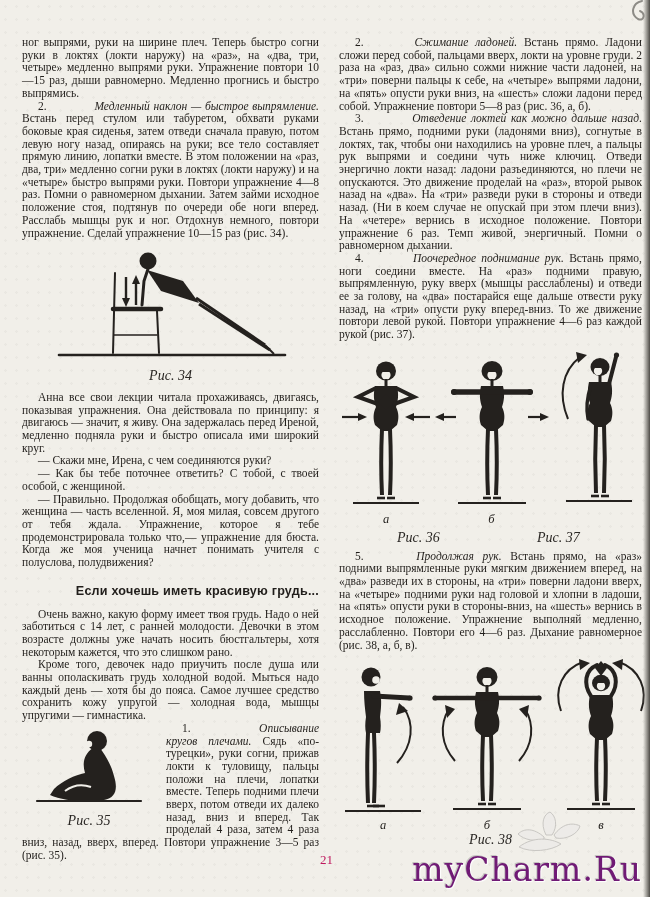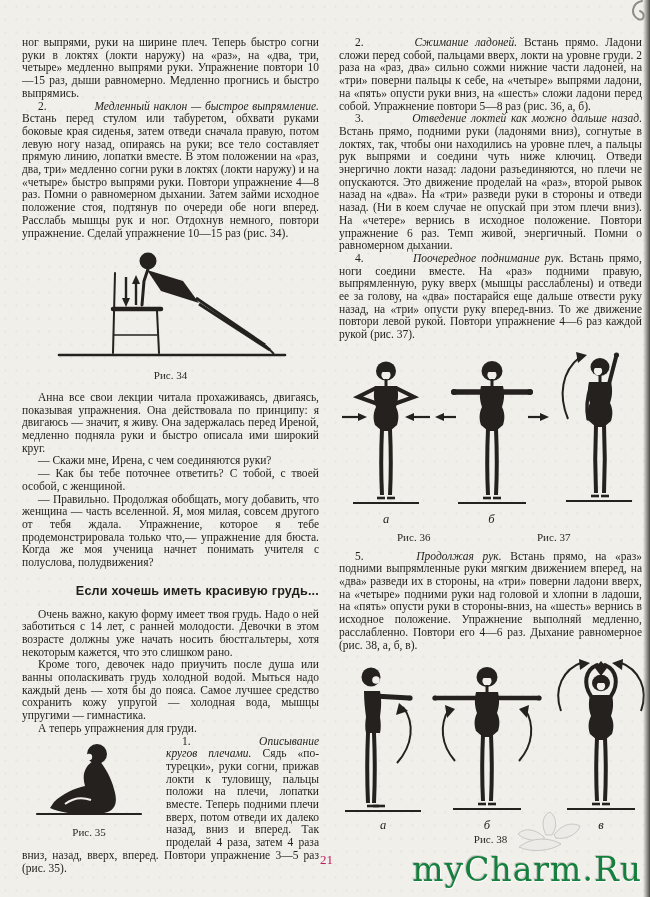--- a/index.html
+++ b/index.html
@@ -19,38 +19,38 @@
   .col-right{width:303px;}
   p{margin:0;text-indent:16px;}
   p.noindent{text-indent:0;}
   .ex-title{font-style:italic;padding-left:44px;}
   .section-heading{
     font-family:"Liberation Sans","DejaVu Sans",sans-serif;
     font-weight:bold;font-size:12.6px;letter-spacing:.2px;
     margin:16px 0 10px 0;text-indent:0;text-align:right;
   }
   .figure-block{text-align:center;margin:8px 0 9px 0;}
-  .fig-caption{font-size:11px;line-height:13px;text-align:center;text-indent:0;margin-top:3px;color:#2a2724;}
+  .fig-caption{font-style:italic;font-size:14px;line-height:13px;text-align:center;text-indent:0;margin-top:3px;color:#2a2724;}
   .fig35-float{float:left;width:134px;margin:6px 10px 0 0;text-align:center;}
   .figrow{display:flex;justify-content:space-between;align-items:flex-end;margin:8px 4px 0 2px;}
   .figcell{text-align:center;}
   .fig-label{font-style:italic;font-size:12.5px;line-height:14px;text-indent:0;}
   .label-spacer{height:14px;}
   .caprow{position:relative;height:15px;margin:2px 0 7px 0;}
   .caprow .cap36{position:absolute;left:58px;}
   .caprow .cap37{position:absolute;left:198px;}
   .cap38{margin-top:1px;}
   .clearfix::after{content:"";display:block;clear:both;}
   .page-number{position:absolute;left:320px;top:852px;font-size:13px;color:#be185d;}
   
   .watermark{position:absolute;right:6px;bottom:6px;width:190px;height:62px;}
   .watermark-text{
     position:absolute;right:2px;bottom:2px;
     font-family:"DejaVu Serif",serif;font-size:33px;letter-spacing:1px;
-    color:#15803d;
+    color:#701a75;
     text-shadow:-1px -1px 0 #c6c4c0, 1px 1px 1px #ffffff, 0 0 2px #ffffff;
   }
   .watermark-flower{position:absolute;right:62px;bottom:32px;}
   
   .scan-edge{position:absolute;right:0;top:0;bottom:0;width:7px;
     background:linear-gradient(to right,rgba(241,239,233,0),#9a9892 55%,#5f5d58 90%,#4a4843);}
   .scan-swirl{position:absolute;right:4px;top:0;}
 </style>
 </head>
 <body>
@@ -92,21 +92,20 @@
 
       <p>Анна все свои лекции читала прохаживаясь, двигаясь, показывая упражнения. Она действовала по принципу: я двигаюсь — значит, я живу. Она задержалась перед Иреной, медленно подняла руки и быстро описала ими широкий круг.</p>
       <p>— Скажи мне, Ирена, с чем соединяются руки?</p>
       <p>— Как бы тебе поточнее ответить? С тобой, с твоей особой, с женщиной.</p>
       <p>— Правильно. Продолжая обобщать, могу добавить, что женщина — часть вселенной. Я, моя милая, совсем другого от тебя ждала. Упражнение, которое я тебе продемонстрировала только что,— упражнение для бюста. Когда же моя ученица начнет понимать учителя с полуслова, полудвижения?</p>
 
       <p class="section-heading">Если хочешь иметь красивую грудь...</p>
 
       <p>Очень важно, какую форму имеет твоя грудь. Надо о ней заботиться с 14 лет, с ранней молодости. Девочки в этом возрасте должны уже начать носить бюстгальтеры, хотя некоторым кажется, что это слишком рано.</p>
       <p>Кроме того, девочек надо приучить после душа или ванны ополаскивать грудь холодной водой. Мыться надо каждый день — хотя бы до пояса. Самое лучшее средство сохранить кожу упругой — холодная вода, мышцы упругими — гимнастика.</p>
-      <p>А теперь упражнения для груди.</p>
 
       <div class="clearfix">
         <div class="fig35-float">
           <svg width="112" height="80" viewBox="0 0 112 80">
             <line x1="4" y1="73" x2="108" y2="73" stroke="#24211e" stroke-width="2.2" stroke-linecap="round"></line>
             <circle cx="64" cy="13" r="10" fill="#24211e"></circle>
             <circle cx="56" cy="16" r="3.2" fill="#f1efe9"></circle>
             <path d="M60,20 C51,26 49,35 52,45 C42,47 29,53 21,61 L17,67 C30,73 54,75 71,72 C83,70 85,61 81,48 C78,36 72,27 67,20 Z" fill="#24211e"></path>
             <path d="M32,63 q12,-9 26,-4" stroke="#f1efe9" stroke-width="2" fill="none"></path>
           </svg>

